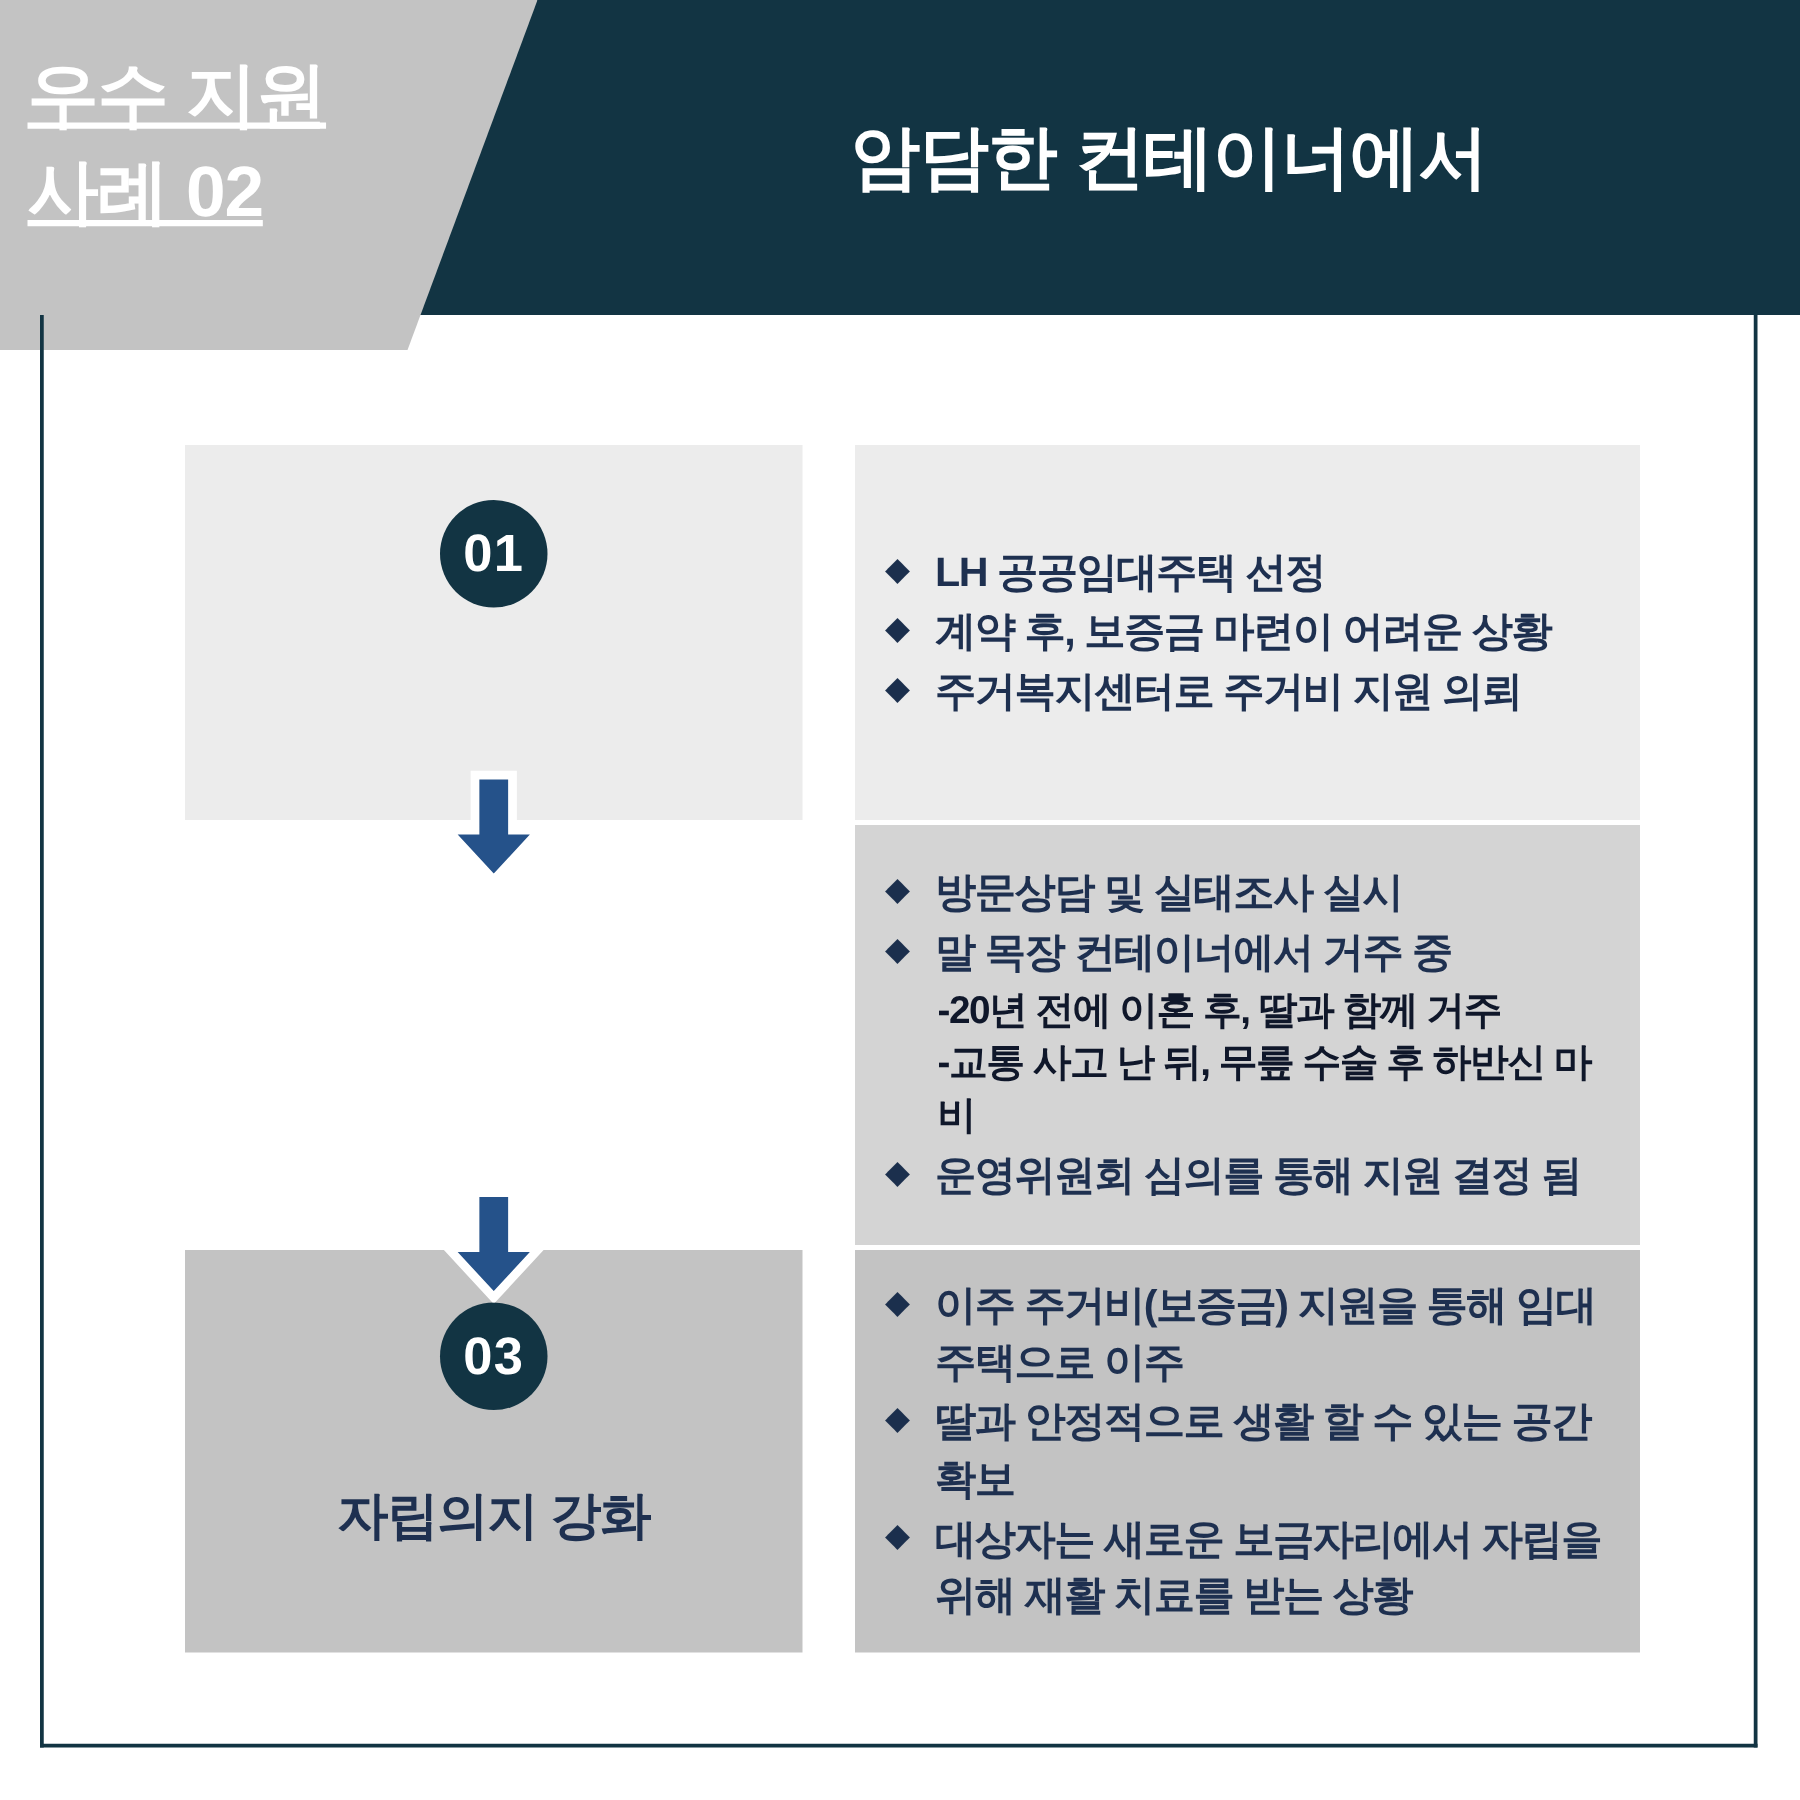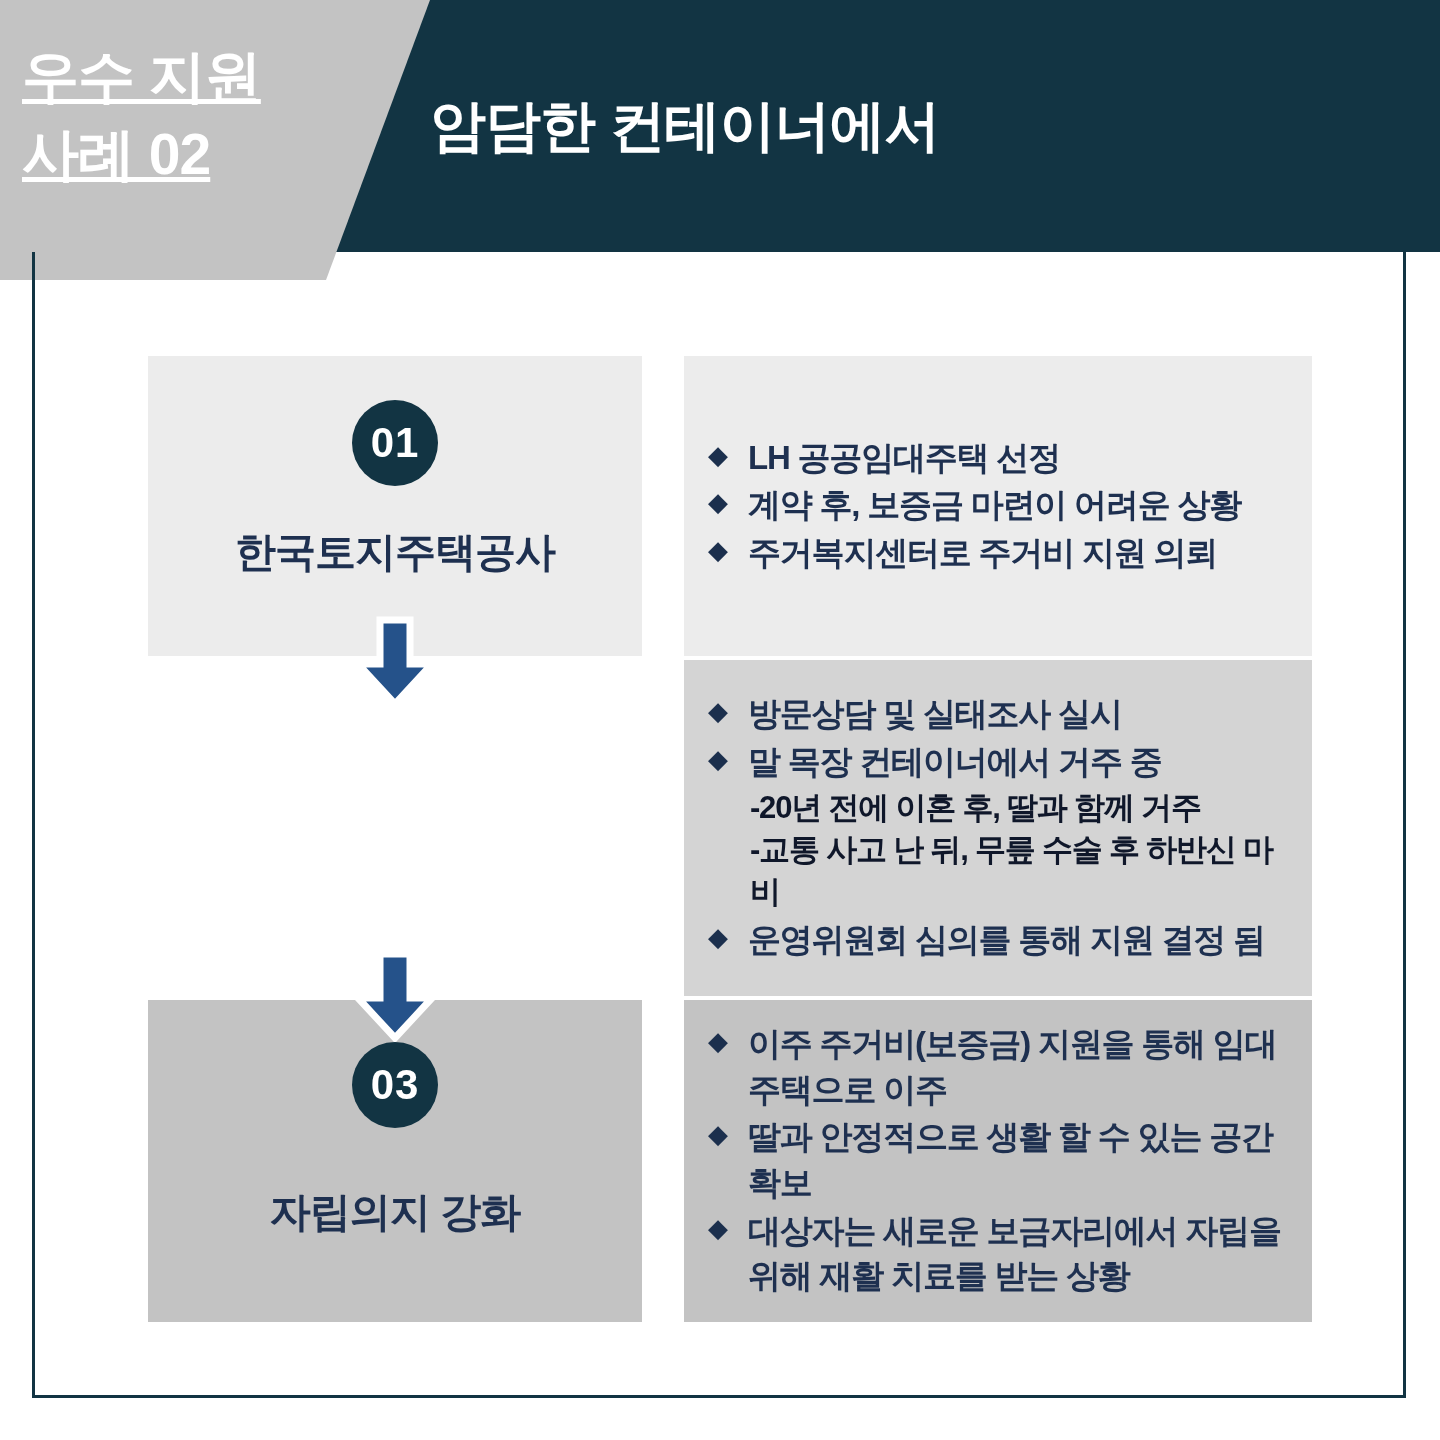--- a/index.html
+++ b/index.html
@@ -21,21 +21,21 @@
     left: 0; top: 0;
     width: 1440px; height: 252px;
     background: #123443;
   }
   .header-title {
     position: absolute;
     left: 430px; top: 0;
     width: 1010px; height: 252px;
     display: flex;
     flex-direction: column;
-    align-items: flex-start;
+    align-items: center;
     justify-content: center;
     color: #ffffff;
     font-size: 56px;
     font-weight: 700;
     line-height: 1.30;
     letter-spacing: -1px;
     text-align: center;
   }
   .header-title .line2 { margin-top: 2px; }
 
@@ -189,21 +189,20 @@
   <div>사례 02</div>
 </div>
 
 <div class="frame"></div>
 
 <div class="steps">
 
   <div class="step-row row-1 shade-1">
     <div class="cell-left">
       <div class="step-circle">01</div>
-      <div class="step-label">한국토지주택공사</div>
     </div>
     <div class="cell-right">
       <ul class="bullet-list">
         <li class="bullet">
           <span class="marker">◆</span>
           <span class="btext">LH 공공임대주택 선정</span>
         </li>
         <li class="bullet">
           <span class="marker">◆</span>
           <span class="btext">계약 후, 보증금 마련이 어려운 상황</span>

